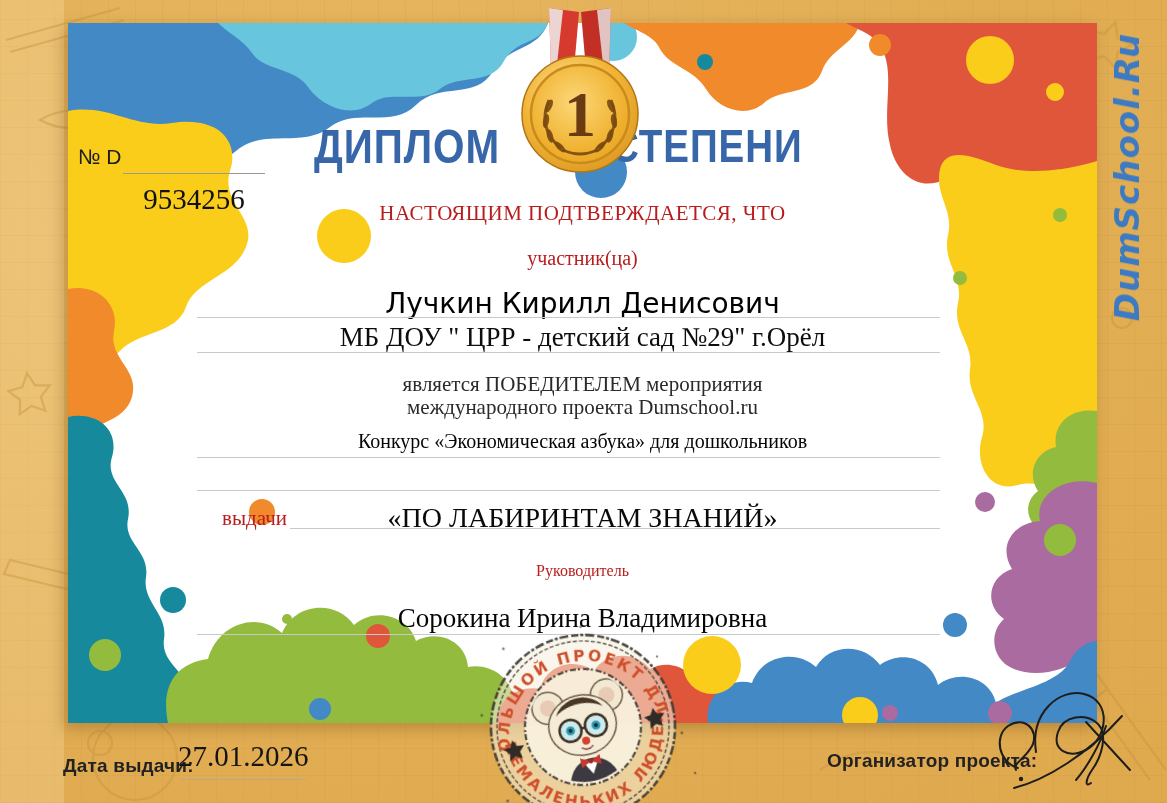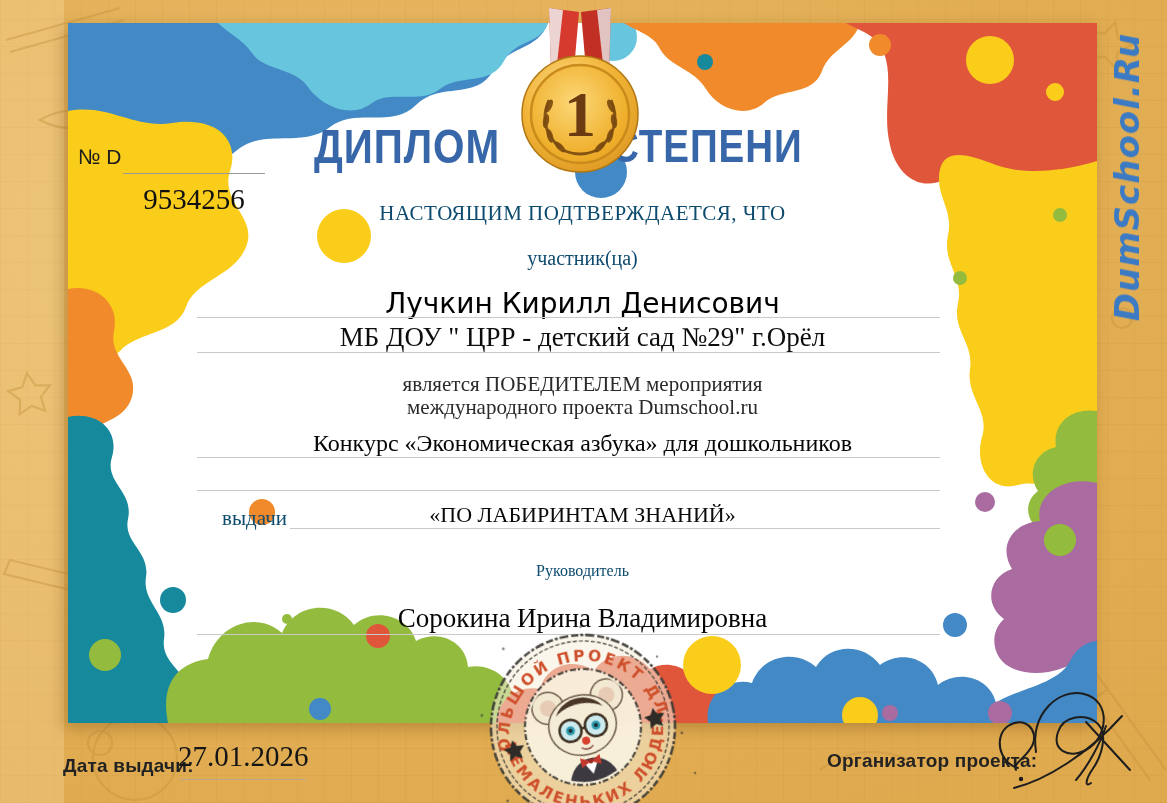--- a/index.html
+++ b/index.html
@@ -11,34 +11,34 @@
       repeating-linear-gradient(90deg, rgba(190,140,50,.14) 0 1px, rgba(0,0,0,0) 1px 27px),
       radial-gradient(1200px 700px at 30% 30%, #E9BB68 0%, #E2AE54 60%, #DFA94E 100%);
     overflow:hidden;}
   .doodles{position:absolute;left:0;top:0;}
   
   .card{position:absolute;left:68px;top:23px;width:1029px;height:700px;background:#ffffff;
     box-shadow:-4px 5px 14px rgba(110,70,15,.35);overflow:hidden;}
   .splashes{position:absolute;left:0;top:0;}
   .abs{position:absolute;}
   .ctr{left:0;right:0;text-align:center;}
-  .serif{font-family:"Liberation Serif",serif;color:#0c4a6e;}
+  .serif{font-family:"Liberation Serif",serif;color:#b91c1c;}
   .line{position:absolute;border-bottom:1px solid #c9c9c9;height:0;}
   .title{font-family:"Liberation Sans",sans-serif;font-weight:bold;color:#3767A9;
     transform:scale(.94,1.12);transform-origin:left top;letter-spacing:1px;}
   .serial-label{font-family:"Liberation Sans",sans-serif;font-size:21px;color:#1d1d1d;}
   .serial-value{font-family:"Liberation Serif",serif;font-size:29px;color:#111;margin-top:48px;}
   .stmt{font-size:21px;letter-spacing:.5px;}
   .participant-label{font-size:20px;}
   .name{font-family:"DejaVu Sans",sans-serif;font-size:28px;color:#000;}
   .institution{font-size:27px;color:#0d0d0d;}
   .award{font-size:21px;color:#2a2a2a;}
-  .event{font-size:24px;color:#050505;}
+  .event{font-size:20px;color:#050505;}
   .series-label{font-size:21px;}
-  .series-name{font-size:22px;color:#0a0a0a;}
+  .series-name{font-size:28px;color:#0a0a0a;}
   .sup-label{font-size:16px;}
   .sup-name{font-size:27px;color:#050505;}
   .footer-label{font-size:19px;font-weight:bold;color:#222;letter-spacing:.2px;}
   .date-value{font-family:"Liberation Serif",serif;font-size:29px;color:#151515;text-align:center;}
   .stamp{position:absolute;left:483px;top:627px;width:200px;height:200px;transform:rotate(-13deg);}
   .brand{position:absolute;left:1127px;top:177px;transform:translate(-50%,-50%) rotate(-90deg);
     white-space:nowrap;font-family:"DejaVu Sans",sans-serif;font-style:italic;font-weight:bold;
     font-size:34px;color:#3C7BC4;letter-spacing:1px;}
 </style>
 </head>

